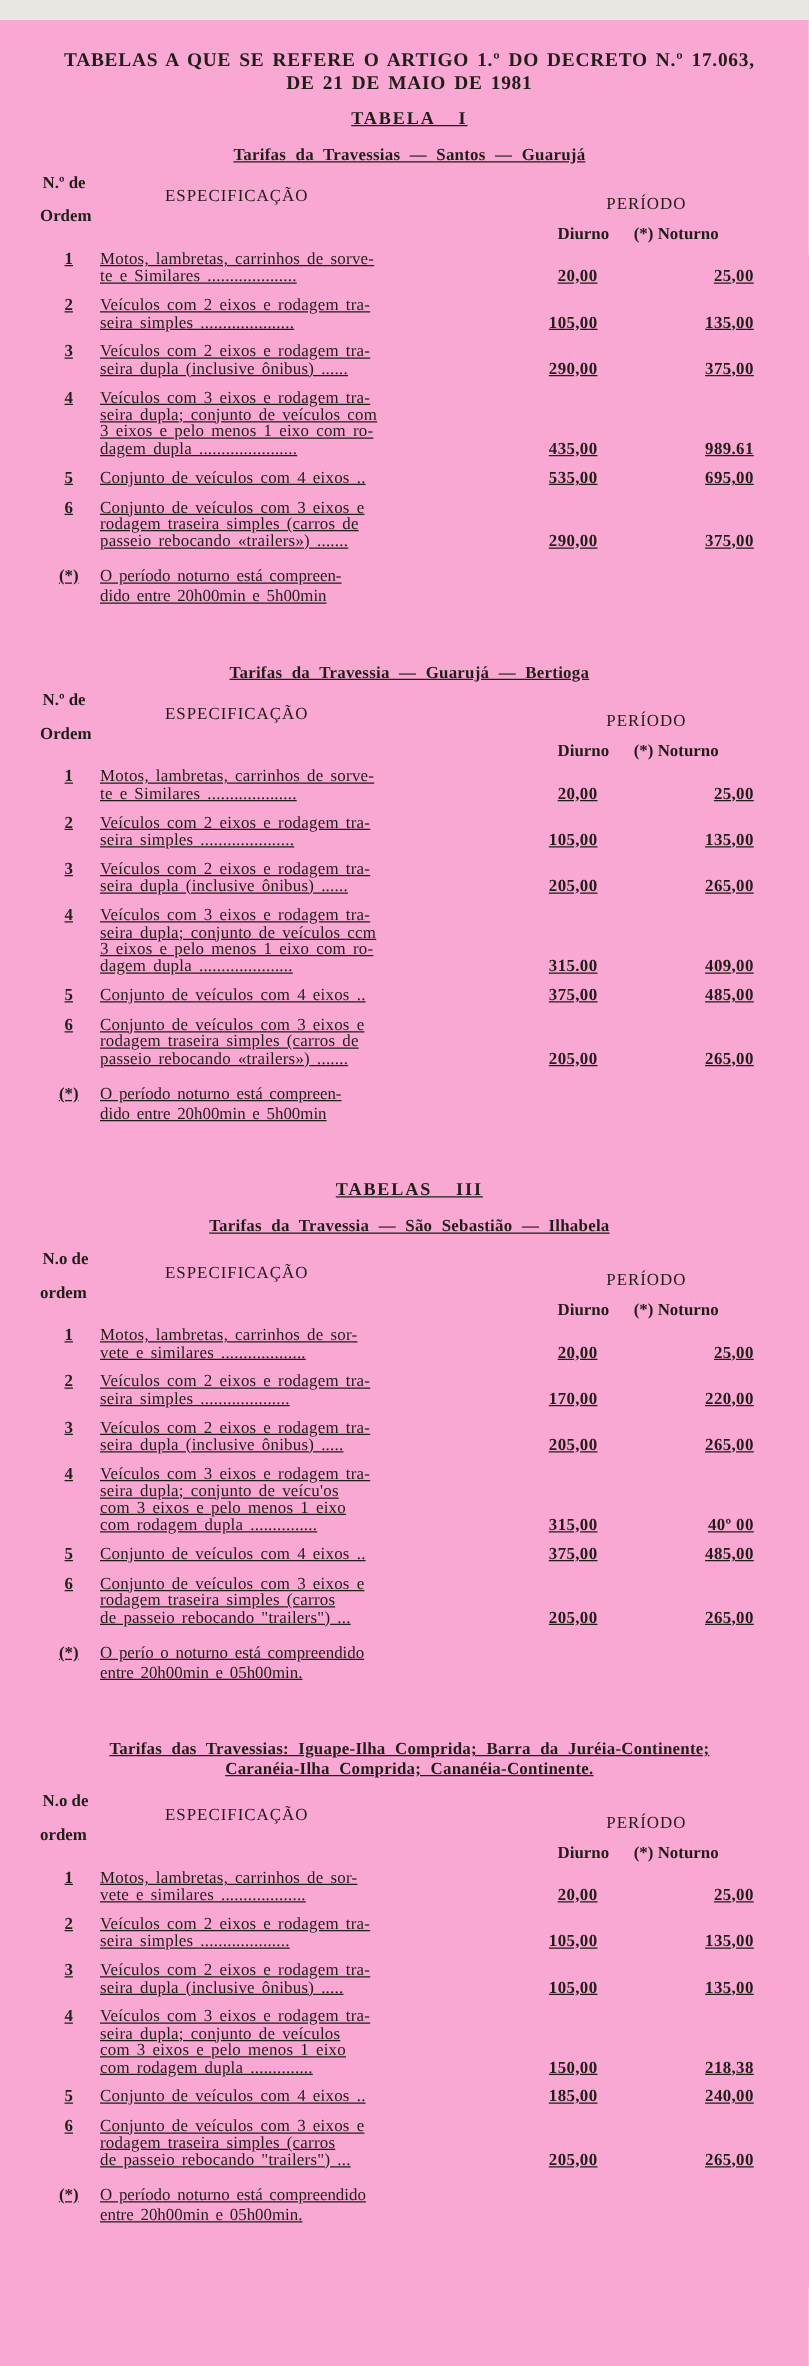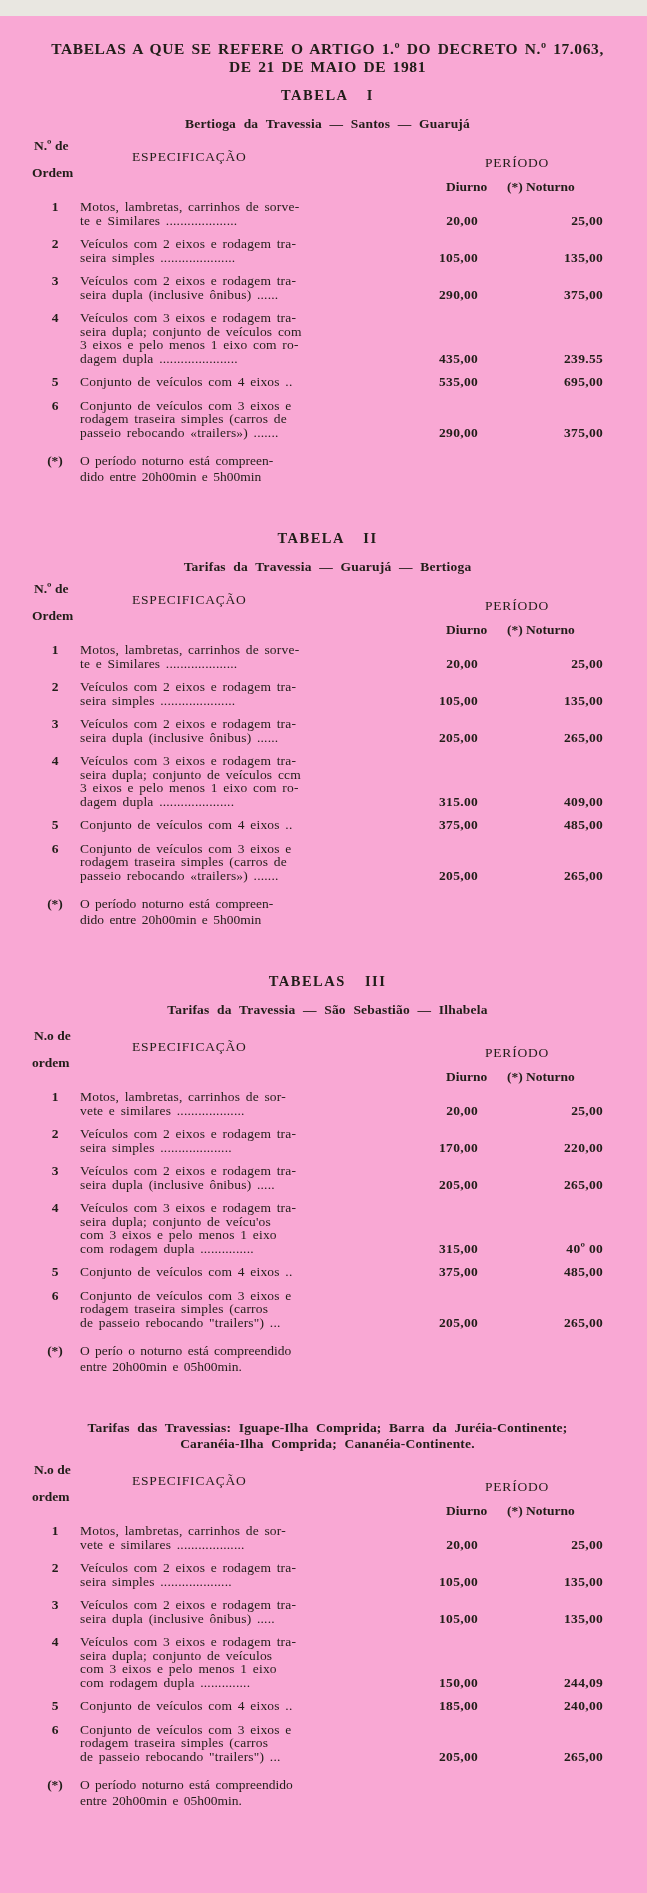--- a/index.html
+++ b/index.html
@@ -15,21 +15,21 @@
     overflow:hidden;
   }
   .doc-title{
     margin:0 0 12px 0;
     font-size:15.5px;font-weight:700;
     line-height:17.5px;
     text-align:center;
     letter-spacing:.6px;word-spacing:2px;
     white-space:pre-line;
   }
-  .tabela{margin-top:46px;}
+  .tabela{margin-top:46px;text-decoration:underline;}
   .tabela:first-of-type{margin-top:0;}
   .tabela-name{
     margin:0 0 12px 0;
     font-size:14.5px;font-weight:700;
     text-align:center;
     letter-spacing:1.5px;word-spacing:14px;
   }
   .tabela-subtitle{
     margin:0 0 6px 0;
     font-size:13.5px;font-weight:700;
@@ -68,21 +68,21 @@
 </style>
 </head>
 <body>
 
 <div class="page">
   <h1 class="doc-title">TABELAS A QUE SE REFERE O ARTIGO 1.º DO DECRETO N.º 17.063,
 DE 21 DE MAIO DE 1981</h1>
   <div id="tables-root">
   <section class="tabela">
     <h2 class="tabela-name">TABELA I</h2>
-    <h3 class="tabela-subtitle">Bertioga da Travessia — Santos — Guarujá</h3>
+    <h3 class="tabela-subtitle">Tarifas da Travessias — Santos — Guarujá</h3>
     <div class="thead">
       <span class="h-ordem1">N.º de</span>
       <span class="h-espec">ESPECIFICAÇÃO</span>
       <span class="h-periodo">PERÍODO</span>
       <span class="h-ordem2">Ordem</span>
       <span class="h-diurno">Diurno</span>
       <span class="h-noturno">(*) Noturno</span>
     </div>
     <div class="rows">
   <div class="row">
@@ -109,21 +109,21 @@
     <span class="c-noturno">375,00</span>
   </div>
 
   <div class="row">
     <span class="c-num">4</span>
     <span class="c-spec">Veículos com 3 eixos e rodagem tra-
 seira dupla; conjunto de veículos com
 3 eixos e pelo menos 1 eixo com ro-
 dagem dupla ......................</span>
     <span class="c-diurno">435,00</span>
-    <span class="c-noturno">239.55</span>
+    <span class="c-noturno">989.61</span>
   </div>
 
   <div class="row">
     <span class="c-num">5</span>
     <span class="c-spec">Conjunto de veículos com 4 eixos ..</span>
     <span class="c-diurno">535,00</span>
     <span class="c-noturno">695,00</span>
   </div>
 
   <div class="row">
@@ -136,21 +136,20 @@
   </div>
 </div>
     <div class="footnote">
       <span class="fn-mark">(*)</span>
       <span class="fn-text">O período noturno está compreen-
 dido entre 20h00min e 5h00min</span>
     </div>
   </section>
 
   <section class="tabela">
-    <h2 class="tabela-name">TABELA II</h2>
     <h3 class="tabela-subtitle">Tarifas da Travessia — Guarujá — Bertioga</h3>
     <div class="thead">
       <span class="h-ordem1">N.º de</span>
       <span class="h-espec">ESPECIFICAÇÃO</span>
       <span class="h-periodo">PERÍODO</span>
       <span class="h-ordem2">Ordem</span>
       <span class="h-diurno">Diurno</span>
       <span class="h-noturno">(*) Noturno</span>
     </div>
     <div class="rows">
@@ -316,21 +315,21 @@
     <span class="c-noturno">135,00</span>
   </div>
 
   <div class="row">
     <span class="c-num">4</span>
     <span class="c-spec">Veículos com 3 eixos e rodagem tra-
 seira dupla; conjunto de veículos
 com 3 eixos e pelo menos 1 eixo
 com rodagem dupla ..............</span>
     <span class="c-diurno">150,00</span>
-    <span class="c-noturno">244,09</span>
+    <span class="c-noturno">218,38</span>
   </div>
 
   <div class="row">
     <span class="c-num">5</span>
     <span class="c-spec">Conjunto de veículos com 4 eixos ..</span>
     <span class="c-diurno">185,00</span>
     <span class="c-noturno">240,00</span>
   </div>
 
   <div class="row">

